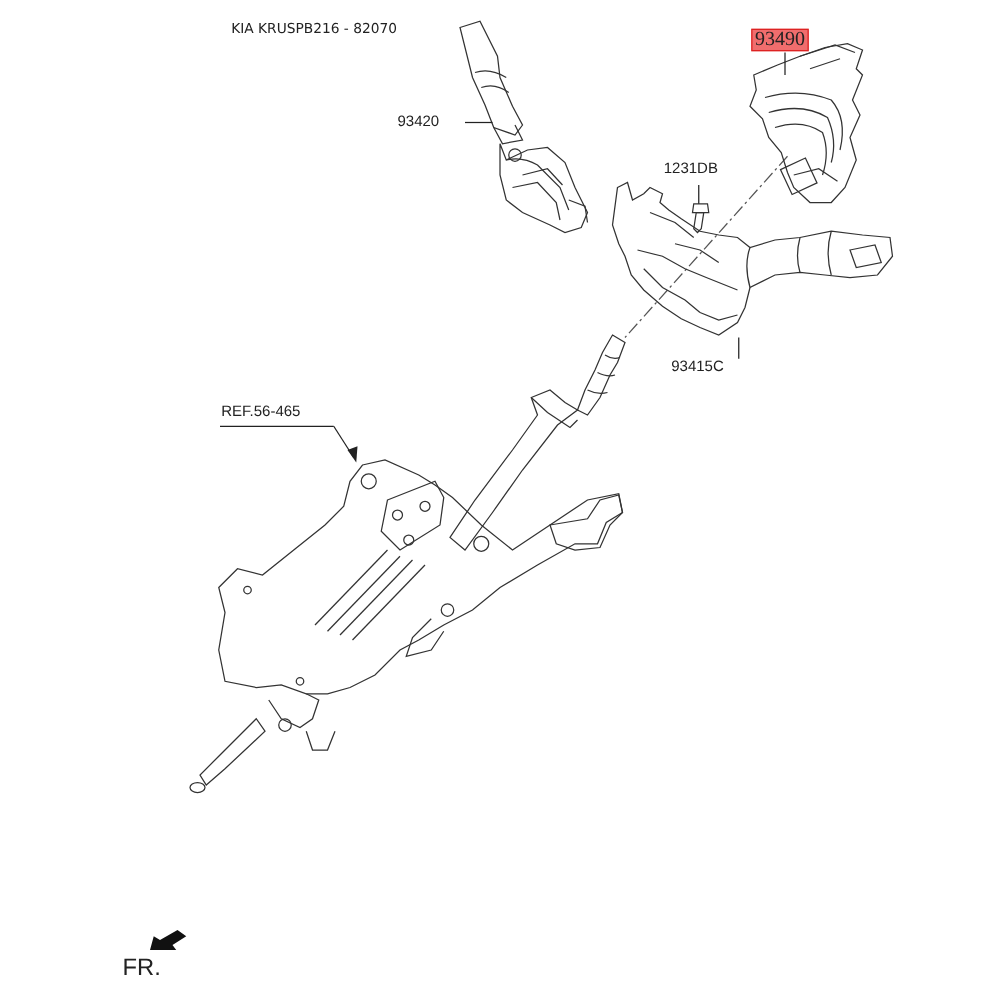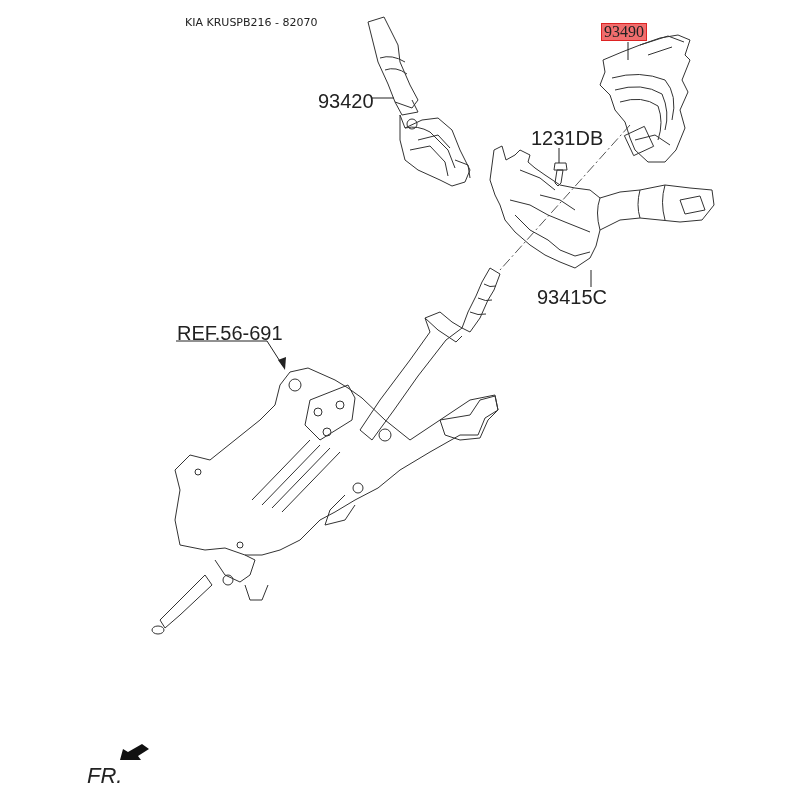--- a/index.html
+++ b/index.html
@@ -1,18 +1,18 @@
 <!DOCTYPE html>
 <html><head>
 <meta charset="utf-8">
 <style>
   html, body { margin:0; padding:0; background:#ffffff; }
   body { width:800px; height:800px; position:relative; overflow:hidden; font-family:"DejaVu Sans", sans-serif; }
   #canvas { position:absolute; left:0; top:0; width:800px; height:800px; }
-  .lbl { position:absolute; color:#222; font-family:"Liberation Sans", sans-serif; font-size:20px; line-height:1; white-space:nowrap; }
+  .lbl { position:absolute; color:#222; font-family:"Liberation Sans", sans-serif; font-size:12px; line-height:1; white-space:nowrap; }
   .title { position:absolute; left:185px; top:16px; font-size:11px; color:#222; font-family:"DejaVu Sans", sans-serif; }
   .hl { background:rgba(235,60,60,0.75); border:1px solid #d22; padding:0 2px;font-family:Liberation Serif, serif; }
   svg line, svg path, svg polyline, svg polygon, svg rect, svg circle, svg ellipse { vector-effect:non-scaling-stroke; }
 </style>
 </head>
 <body>
 
 <svg id="canvas" viewBox="0 0 800 800" xmlns="http://www.w3.org/2000/svg" fill="none" stroke="#333" stroke-width="1">
 
   <line x1="630" y1="125" x2="500" y2="270" stroke="#555" stroke-dasharray="10,3,2,3"></line>
@@ -107,14 +107,14 @@
 
   <polygon points="120,760 123,749 128,752 142,744 149,749 138,756 141,760" fill="#111" stroke="none"></polygon>
 </svg>
 
 <div class="title">KIA KRUSPB216 - 82070</div>
 
 <div class="lbl hl" style="left:601px; top:23px; font-size:16px;">93490</div>
 <div class="lbl" style="left:318px; top:91px;">93420</div>
 <div class="lbl" style="left:531px; top:128px;">1231DB</div>
 <div class="lbl" style="left:537px; top:287px;">93415C</div>
-<div class="lbl" style="left:177px; top:323px;">REF.56-691</div>
-<div class="lbl" style="left:87px; top:765px; font-size:22px;font-style:italic;">FR.</div>
+<div class="lbl" style="left:177px; top:323px;">REF.56-465</div>
+<div class="lbl" style="left:98px; top:765px; font-size:19px;">FR.</div>
 
 </body></html>

